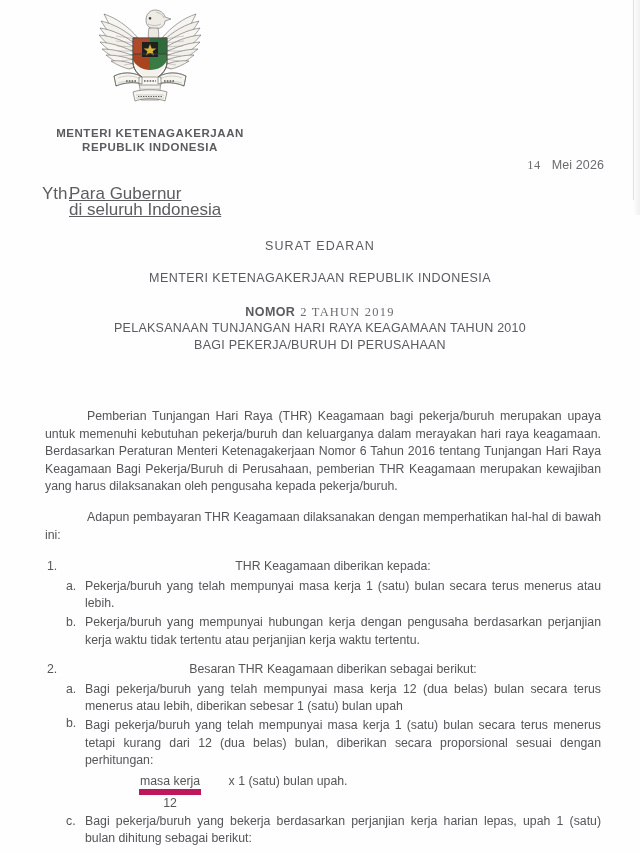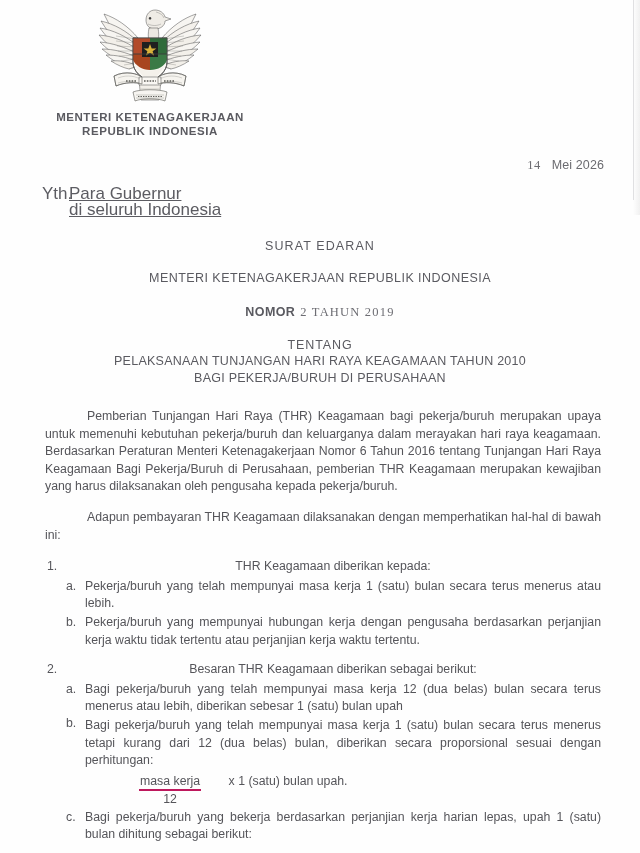--- a/index.html
+++ b/index.html
@@ -53,21 +53,21 @@
   }
   #emblem-wrap svg { display: block; width: 116px; height: 104px; }
   .lh-line {
     font-size: 11.5px;
     font-weight: bold;
     letter-spacing: 0.55px;
     color: #5a5a60;
     line-height: 14px;
     white-space: nowrap;
   }
-  #lh1 { margin-top: 2px; }
+  #lh1 { margin-top: 18px; }
 
   
   #date-row {
     position: absolute;
     top: 158px;
     right: 36px;
     font-size: 12.5px;
     color: #6b6b70;
     white-space: nowrap;
   }
@@ -200,21 +200,21 @@
     text-align: left;
     white-space: nowrap;
   }
   .frac {
     display: inline-block;
     vertical-align: top;
     text-align: center;
   }
   .frac .num {
     display: block;
-    border-bottom: 2px solid #be185d;
+    border-bottom: 6px solid #be185d;
     padding: 0 1px 0 1px;
     line-height: 16px;
   }
   .frac .den {
     display: block;
     line-height: 16px;
   }
   .formula .rhs {
     display: inline-block;
     vertical-align: top;
@@ -328,21 +328,20 @@
     </div>
     <div class="sub">di seluruh Indonesia</div>
   </div>
 
   <div id="title-block">
     <div class="t-surat">SURAT EDARAN</div>
     <div class="t-ministry">MENTERI KETENAGAKERJAAN REPUBLIK INDONESIA</div>
     <div class="t-nomor">
       <span class="lbl">NOMOR</span><span class="val">2  TAHUN  2019</span>
     </div>
-    <div class="t-tentang">TENTANG</div>
     <div class="t-subj">PELAKSANAAN TUNJANGAN HARI RAYA KEAGAMAAN TAHUN 2010</div>
     <div class="t-subj">BAGI PEKERJA/BURUH DI PERUSAHAAN</div>
   </div>
 
   <div id="body-content">
 
     <p class="para">Pemberian Tunjangan Hari Raya (THR) Keagamaan bagi pekerja/buruh merupakan upaya untuk memenuhi kebutuhan pekerja/buruh dan keluarganya dalam merayakan hari raya keagamaan. Berdasarkan Peraturan Menteri Ketenagakerjaan Nomor 6 Tahun 2016 tentang Tunjangan Hari Raya Keagamaan Bagi Pekerja/Buruh di Perusahaan, pemberian THR Keagamaan merupakan kewajiban yang harus dilaksanakan oleh pengusaha kepada pekerja/buruh.</p>
 
     <p class="para last">Adapun pembayaran THR Keagamaan dilaksanakan dengan memperhatikan hal-hal di bawah ini:</p>
 

